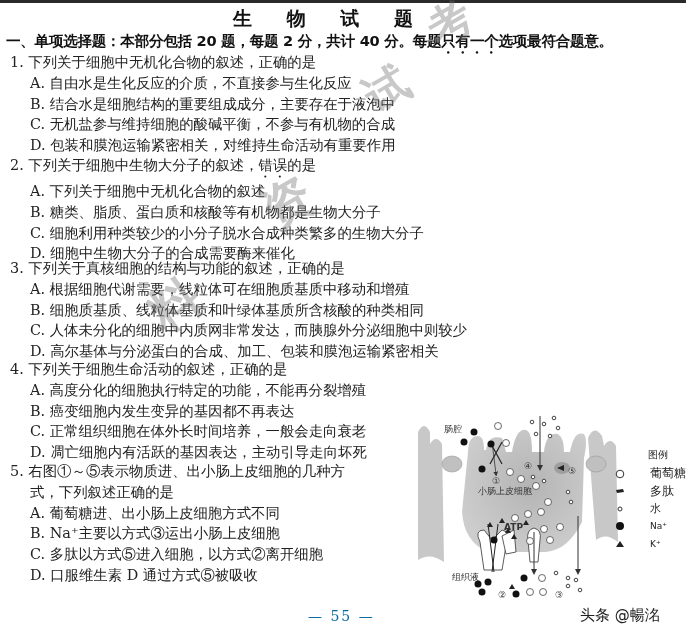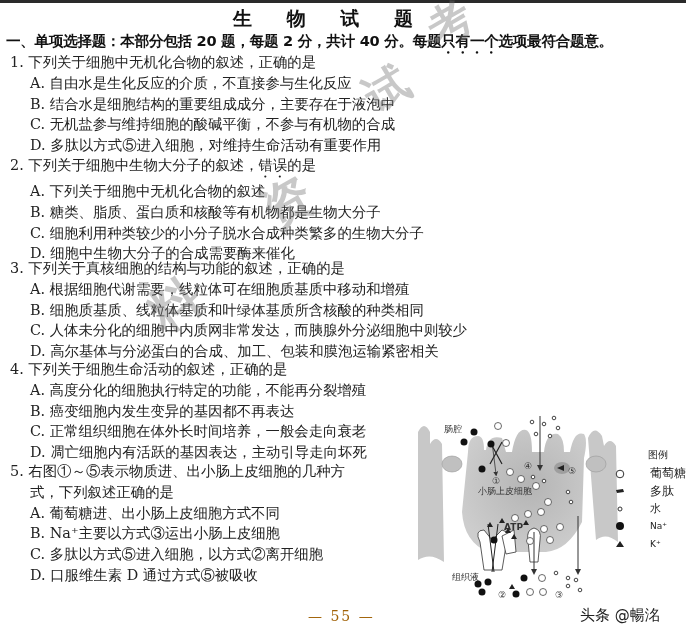--- a/index.html
+++ b/index.html
@@ -27,39 +27,39 @@
       position: absolute; pointer-events: none; color: rgba(110,110,110,0.38);
       font-family: "DejaVu Sans", sans-serif; font-weight: bold;
     }
     .diagram { position: absolute; left: 418px; top: 412px; width: 268px; height: 190px; }
     .legend { position: absolute; left: 612px; top: 448px; font-size: 12px; color: #222; font-family: "DejaVu Sans", sans-serif; }
     .legend .lg-title { font-size: 10px; margin-left: 18px; margin-bottom: 3px; text-align: center; }
     .legend .lg-row { display: flex; align-items: center; height: 17.5px; }
     .legend .lg-sym { width: 16px; display: flex; justify-content: center; align-items: center; }
     .legend .lg-label { margin-left: 22px; }
     .legend .small { font-size: 9px; }
-    .page-num { position: absolute; left: 308px; top: 608px; font-size: 14px; color: #a16207; letter-spacing: 2px; }
+    .page-num { position: absolute; left: 308px; top: 608px; font-size: 14px; color: #0369a1; letter-spacing: 2px; }
     .credit { position: absolute; left: 580px; top: 606px; font-size: 15px; color: #222; font-family: "DejaVu Sans", sans-serif; }
     .lbl { font-family: "DejaVu Sans", sans-serif; font-size: 9px; fill: #333; }
   </style>
 </head>
 <body>
 
 <div class="top-rule"></div>
 
 <div class="title">生 物 试 题</div>
 
 <div class="section-head"><span>一、单项选择题：本部分包括 20 题，每题 2 分，共计 40 分。每题</span><span class="emph-dot">只有一个</span><span>选项最符合题意。</span></div>
 
 <div class="q" style="top:52px;">
   <span class="stem"><span>1.</span> <span>下列关于细胞中无机化合物的叙述，正确的是</span></span>
   <span class="opt"><span>A.</span> <span>自由水是生化反应的介质，不直接参与生化反应</span></span>
   <span class="opt"><span>B.</span> <span>结合水是细胞结构的重要组成成分，主要存在于液泡中</span></span>
   <span class="opt"><span>C.</span> <span>无机盐参与维持细胞的酸碱平衡，不参与有机物的合成</span></span>
-  <span class="opt"><span>D.</span> <span>多肽以方式⑤进入细胞，对维持生命活动有重要作用</span></span>
+  <span class="opt"><span>D.</span> <span>包装和膜泡运输紧密相关，对维持生命活动有重要作用</span></span>
 </div>
 
 <div class="q" style="top:155px;">
   <span class="stem"><span>2.</span> <span>下列关于细胞中生物大分子的叙述，</span><span class="emph-dot">错误</span><span>的是</span></span>
   <span class="opt"><span>A.</span> <span>下列关于细胞中无机化合物的叙述</span></span>
   <span class="opt"><span>B.</span> <span>糖类、脂质、蛋白质和核酸等有机物都是生物大分子</span></span>
   <span class="opt"><span>C.</span> <span>细胞利用种类较少的小分子脱水合成种类繁多的生物大分子</span></span>
   <span class="opt"><span>D.</span> <span>细胞中生物大分子的合成需要酶来催化</span></span>
 </div>
 

